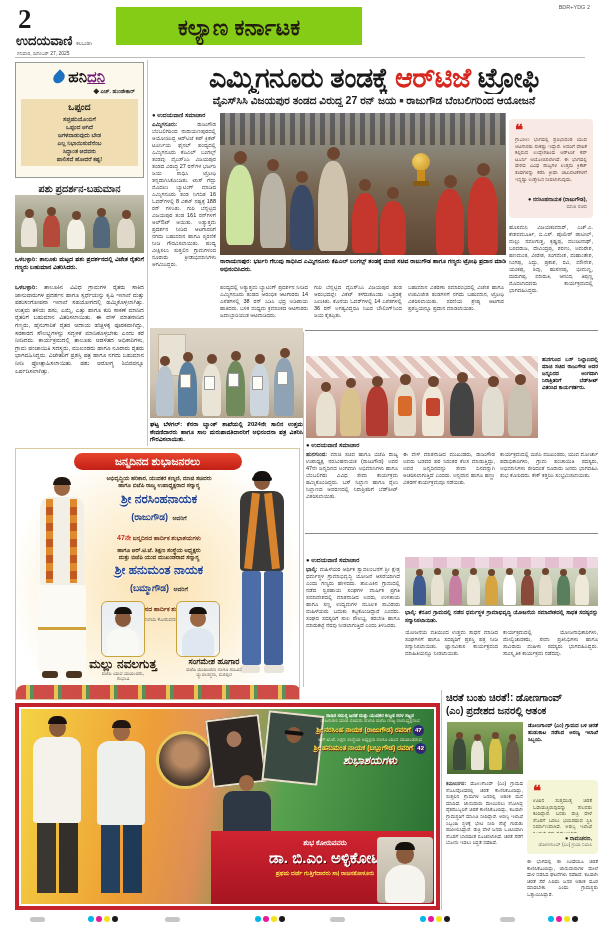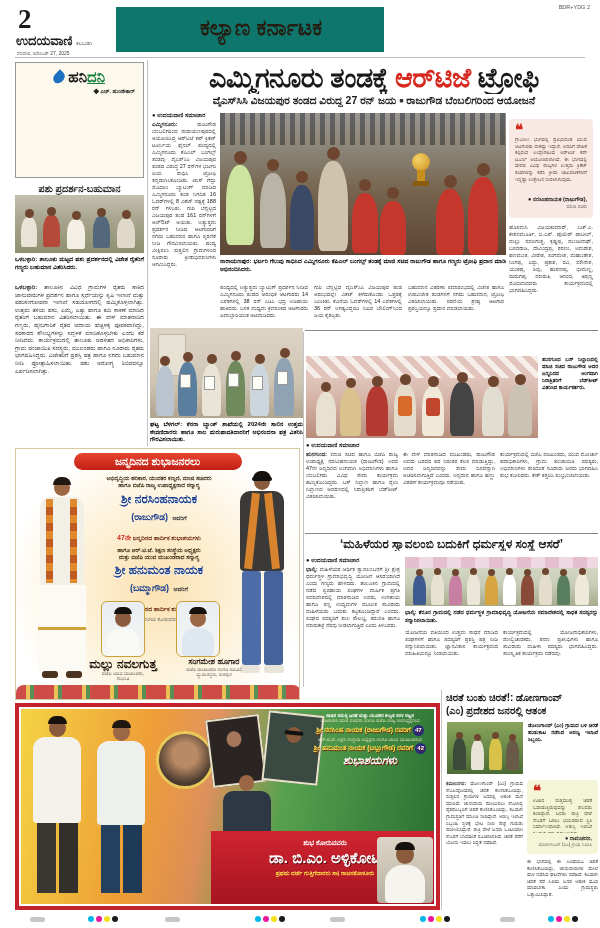--- a/index.html
+++ b/index.html
@@ -24,32 +24,41 @@
   .center{text-align:center;}
 </style>
 </head>
 <body>
 
 <div id="page">
 
   <div class="abs" style="left:18px;top:4px;font-family:'Liberation Serif',serif;font-size:27px;font-weight:bold;">2</div>
   <div class="abs b" style="left:16px;top:33px;font-size:13px;"><span>ಉದಯವಾಣಿ</span> <span style="font-size:5px;font-weight:normal;color:#333;">ಕಲಬುರಗಿ</span></div>
   <div class="abs" style="left:17px;top:50px;font-size:5px;color:#444;">ಶನಿವಾರ, ಡಿಸೆಂಬರ್ 27, 2025</div>
-  <div class="abs center" style="left:116px;top:7px;width:246px;height:45px;background:#0f766e;padding-left:22px;">
+  <div class="abs center" style="left:116px;top:7px;width:246px;height:38px;background:#84cc16;">
     <div style="font-size:22px;font-weight:bold;color:#241d10;line-height:42px;">ಕಲ್ಯಾಣ ಕರ್ನಾಟಕ</div>
   </div>
   <div class="abs" style="right:10px;top:4px;font-size:5.5px;color:#555;">BDR+YDG 2</div>
   <div class="hrule" style="left:15px;top:57px;width:570px;background:#bbb;"></div>
 
   <div class="abs" style="left:15px;top:62px;width:129px;height:116px;border:1px solid #999;background:#fdf8ec;box-sizing:border-box;">
     <div style="text-align:center;margin-top:5px;">
       <span style="display:inline-block;width:10px;height:13px;background:#1d6fc0;border-radius:0 50% 50% 50%;transform:rotate(45deg);vertical-align:middle;"></span>
-      <span class="b" style="font-size:15px;color:#111;">ಹನಿ</span><span class="b" style="font-size:15px;color:#15803d;text-decoration:underline;">ದನಿ</span>
+      <span class="b" style="font-size:15px;color:#111;">ಹನಿ</span><span class="b" style="font-size:15px;color:#701a75;text-decoration:underline;">ದನಿ</span>
     </div>
     <div class="b" style="text-align:right;font-size:5.5px;color:#222;margin:2px 8px 0 0;">◆ ಎಚ್. ಹುಂಡೇಕಾರ್</div>
+    <div style="margin:4px 5px 0 5px;background:#f0ddb2;padding:3px 2px;text-align:center;">
+      <div class="b" style="font-size:9px;margin-bottom:2px;">ಒಪ್ಪಂದ</div>
+      <div class="b" style="font-size:5.8px;line-height:8px;color:#3a3a3a;">ಸಪ್ತಪದಿಯೊಂದಿಗೆ</div>
+      <div class="b" style="font-size:5.8px;line-height:8px;color:#3a3a3a;">ಒಪ್ಪಂದ ಆಗಿದೆ</div>
+      <div class="b" style="font-size:5.8px;line-height:8px;color:#3a3a3a;">ಜಗಳವಾಡುವುದು ಬೇಡ</div>
+      <div class="b" style="font-size:5.8px;line-height:8px;color:#3a3a3a;">ಎಲ್ಲ ನಿಭಾಯಿಸುವೆನೆಂಬ</div>
+      <div class="b" style="font-size:5.8px;line-height:8px;color:#3a3a3a;">ಸಿದ್ಧಾಂತ ಆದವನು</div>
+      <div class="b" style="font-size:5.8px;line-height:8px;color:#3a3a3a;">ಪಾಲಿಸದೆ ಹೋದರೆ ಕಷ್ಟ!</div>
+    </div>
   </div>
 
   <div class="abs b center nowrap" style="left:15px;top:183px;width:129px;font-size:9.5px;">ಪಶು ಪ್ರದರ್ಶನ-ಬಹುಮಾನ</div>
   <div class="photo" style="left:15px;top:195px;width:129px;height:58px;background:linear-gradient(180deg,#c3c0b0 0%,#a8a68f 40%,#8e9070 100%);">
     <i class="ts" style="left:6px;top:22px;width:16px;height:30px;background:#e8e3d6;"></i>
     <i class="hd" style="left:10px;top:14px;width:9px;height:9px;"></i>
     <i class="ts" style="left:28px;top:20px;width:17px;height:32px;background:#b64a3a;"></i>
     <i class="hd" style="left:32px;top:12px;width:9px;height:9px;"></i>
     <i class="ts" style="left:52px;top:24px;width:18px;height:30px;background:#f3efe4;"></i>
     <i class="hd" style="left:57px;top:16px;width:9px;height:9px;"></i>
@@ -158,21 +167,20 @@
     <i class="ts" style="left:202px;top:28px;width:24px;height:52px;background:#cac2b2;"></i>
     <i class="hd" style="left:209px;top:18px;width:11px;height:11px;"></i>
   </div>
   <div class="abs cap just" style="left:542px;top:356px;width:56px;font-size:5.3px;line-height:7px;">ಹುನಗುಂದ ಬಸ್ ನಿಲ್ದಾಣದಲ್ಲಿ ಮಾಜಿ ಸಚಿವ ರಾಜುಗೌಡ ಅವರ ಜನ್ಮದಿನದ ಅಂಗವಾಗಿ ನಿರಾಶ್ರಿತರಿಗೆ ಬೆಡ್‌ಶೀಟ್ ವಿತರಿಸಿದ ಕಾರ್ಯಕರ್ತರು.</div>
   <div class="abs b" style="left:306px;top:442px;font-size:6px;">● ಉದಯವಾಣಿ ಸಮಾಚಾರ</div>
   <div class="abs t55 just" style="left:306px;top:451px;width:92px;height:80px;overflow:hidden;"><span class="b">ಹುನಗುಂದ:</span> <span>ಮಾಜಿ ಸಚಿವ ಹಾಗೂ ಬಿಜೆಪಿ ರಾಜ್ಯ ಉಪಾಧ್ಯಕ್ಷ ನರಸಿಂಹನಾಯಕ (ರಾಜುಗೌಡ) ಅವರ 47ನೇ ಜನ್ಮದಿನದ ಅಂಗವಾಗಿ ಅಭಿಮಾನಿಗಳು ಹಾಗೂ ಬೆಂಬಲಿಗರು ವಿವಿಧ ಸೇವಾ ಕಾರ್ಯಕ್ರಮ ಹಮ್ಮಿಕೊಂಡಿದ್ದರು. ಬಸ್ ನಿಲ್ದಾಣ ಹಾಗೂ ರೈಲು ನಿಲ್ದಾಣದ ಆವರಣದಲ್ಲಿ ನಿರಾಶ್ರಿತರಿಗೆ ಬೆಡ್‌ಶೀಟ್ ವಿತರಿಸಲಾಯಿತು.</span></div>
   <div class="abs t55 just" style="left:403px;top:451px;width:92px;height:80px;overflow:hidden;">ಈ ವೇಳೆ ಮಾತನಾಡಿದ ಮುಖಂಡರು, ರಾಜುಗೌಡ ಅವರು ಬಡವರ ಪರ ನಿರಂತರ ಕೆಲಸ ಮಾಡುತ್ತಿದ್ದು, ಅವರ ಜನ್ಮದಿನವನ್ನು ಸೇವಾ ದಿನವನ್ನಾಗಿ ಆಚರಿಸಲಾಗುತ್ತಿದೆ ಎಂದರು. ಅನ್ನದಾನ ಹಾಗೂ ಹಣ್ಣು ವಿತರಣೆ ಕಾರ್ಯಕ್ರಮವೂ ನಡೆಯಿತು.</div>
   <div class="abs t55 just" style="left:500px;top:451px;width:98px;height:80px;overflow:hidden;">ಕಾರ್ಯಕ್ರಮದಲ್ಲಿ ಬಿಜೆಪಿ ಮುಖಂಡರು, ಯುವ ಮೋರ್ಚಾ ಪದಾಧಿಕಾರಿಗಳು, ಗ್ರಾಮ ಪಂಚಾಯಿತಿ ಸದಸ್ಯರು, ಅಭಿಮಾನಿಗಳು ಸೇರಿದಂತೆ ನೂರಾರು ಜನರು ಭಾಗವಹಿಸಿ ಶುಭ ಕೋರಿದರು. ಕೇಕ್ ಕತ್ತರಿಸಿ ಸಂಭ್ರಮಿಸಲಾಯಿತು.</div>
 
   <div class="hrule" style="left:305px;top:533px;width:293px;background:#888;"></div>
-  <div class="abs b center nowrap" style="left:305px;top:537px;width:293px;font-size:12px;">‘ಮಹಿಳೆಯರ ಸ್ವಾವಲಂಬಿ ಬದುಕಿಗೆ ಧರ್ಮಸ್ಥಳ ಸಂಸ್ಥೆ ಆಸರೆ’</div>
   <div class="abs b" style="left:306px;top:557px;font-size:6px;">● ಉದಯವಾಣಿ ಸಮಾಚಾರ</div>
   <div class="abs t55 just" style="left:306px;top:566px;width:94px;height:120px;overflow:hidden;"><span class="b">ಭಾಲ್ಕಿ:</span> <span>ಮಹಿಳೆಯರ ಆರ್ಥಿಕ ಸ್ವಾವಲಂಬನೆಗೆ ಶ್ರೀ ಕ್ಷೇತ್ರ ಧರ್ಮಸ್ಥಳ ಗ್ರಾಮಾಭಿವೃದ್ಧಿ ಯೋಜನೆ ಆಸರೆಯಾಗಿದೆ ಎಂದು ಗಣ್ಯರು ಹೇಳಿದರು. ತಾಲೂಕಿನ ಗ್ರಾಮದಲ್ಲಿ ನಡೆದ ಸ್ವಸಹಾಯ ಸಂಘಗಳ ವಾರ್ಷಿಕ ಪ್ರಗತಿ ಸಮಾವೇಶದಲ್ಲಿ ಮಾತನಾಡಿದ ಅವರು, ಉಳಿತಾಯ ಹಾಗೂ ಸಣ್ಣ ಉದ್ಯಮಗಳ ಮೂಲಕ ಸಾವಿರಾರು ಮಹಿಳೆಯರು ಬದುಕು ಕಟ್ಟಿಕೊಂಡಿದ್ದಾರೆ ಎಂದರು. ಸಂಘದ ಸದಸ್ಯರಿಗೆ ಸಾಲ ಸೌಲಭ್ಯ, ತರಬೇತಿ ಹಾಗೂ ಮಾರುಕಟ್ಟೆ ನೆರವು ನೀಡಲಾಗುತ್ತಿದೆ ಎಂದು ತಿಳಿಸಿದರು.</span></div>
   <div class="photo" style="left:405px;top:557px;width:193px;height:49px;background:linear-gradient(180deg,#d8dcc9 0%,#c8cdb8 55%,#a8ab8e 100%);">
     <div class="abs" style="left:0;top:0;right:0;height:11px;background:repeating-linear-gradient(90deg,#e3bfd0 0 14px,#eed9e2 14px 28px);"></div>
     <i class="ts" style="left:8px;top:18px;width:13px;height:30px;background:#3f5a8e;"></i>
       <i class="hd" style="left:11px;top:12px;width:7px;height:7px;"></i>
     <i class="ts" style="left:26px;top:17px;width:13px;height:31px;background:#e8e2d2;"></i>
       <i class="hd" style="left:29px;top:11px;width:7px;height:7px;"></i>
     <i class="ts" style="left:44px;top:18px;width:13px;height:30px;background:#c77fa2;"></i>
       <i class="hd" style="left:47px;top:12px;width:7px;height:7px;"></i>

